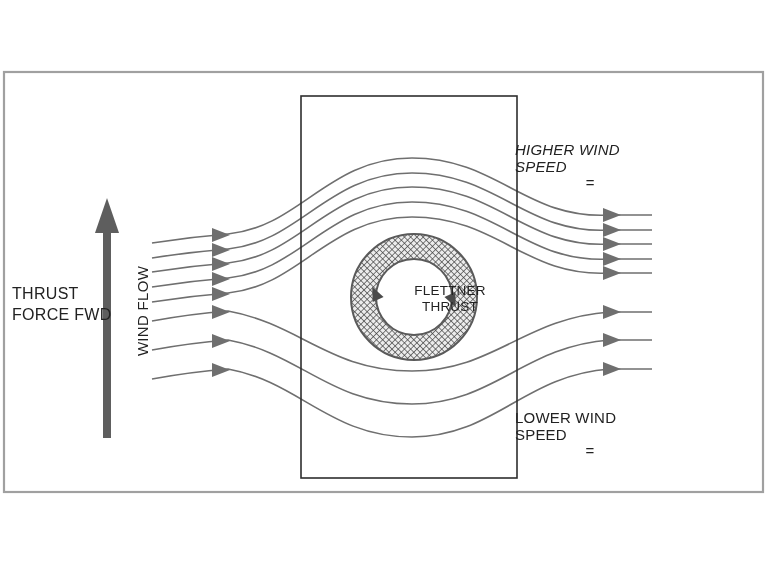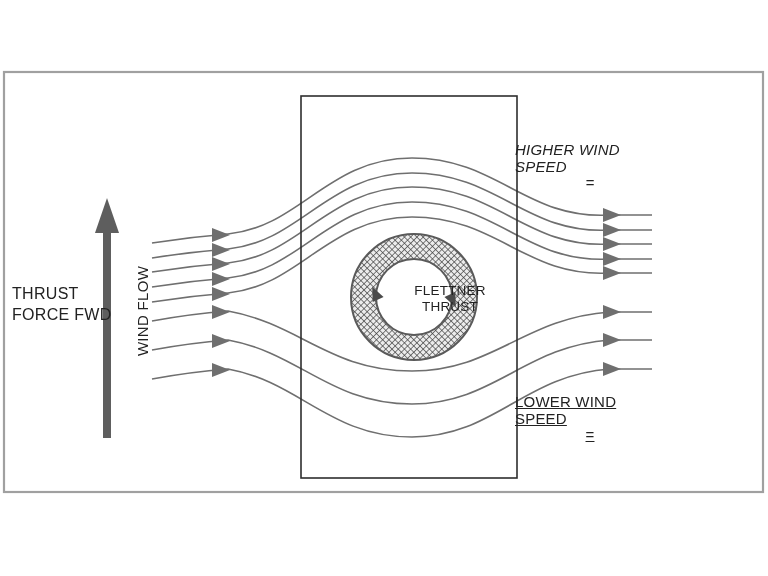--- a/index.html
+++ b/index.html
@@ -24,21 +24,21 @@
     font-size: 15px; letter-spacing: 0.3px;
     transform: translate(-50%, -50%) rotate(-90deg);
   }
   .pressure-block {
     position: absolute;
     width: 150px;
     font-size: 15px; line-height: 16.5px;
     letter-spacing: 0.2px;
   }
   .pressure-top { left: 515px; top: 142px; font-style: italic; }
-  .pressure-bottom { left: 515px; top: 394px; text-decoration: underline; }
+  .pressure-bottom { left: 515px; top: 410px; }
   .pressure-block .eq { text-align: center; }
   .rotor-label {
     left: 414px; top: 298px;
     font-size: 13.5px; line-height: 15.5px;
     letter-spacing: 0.2px;
     text-align: center;
     transform: translate(-50%, -50%);
     margin-left: 36px;
   }
 </style>

